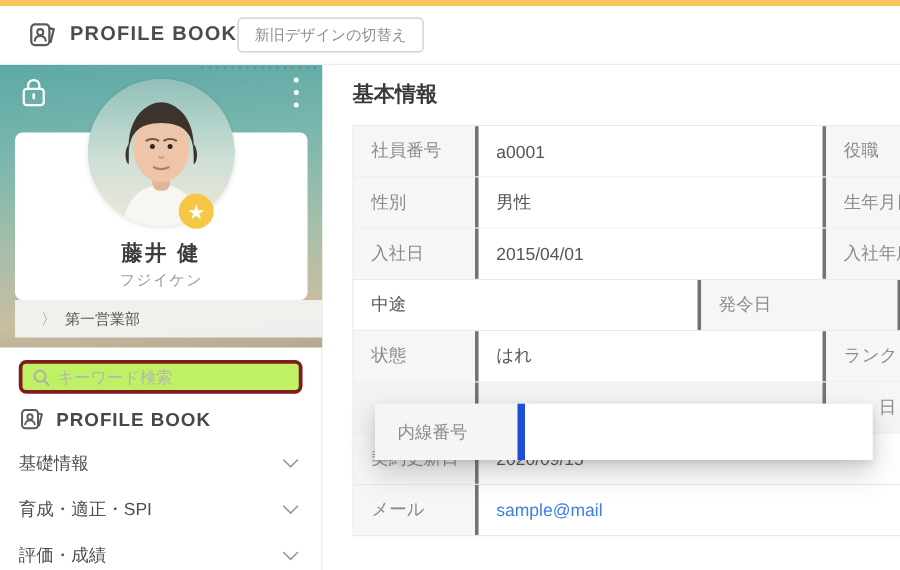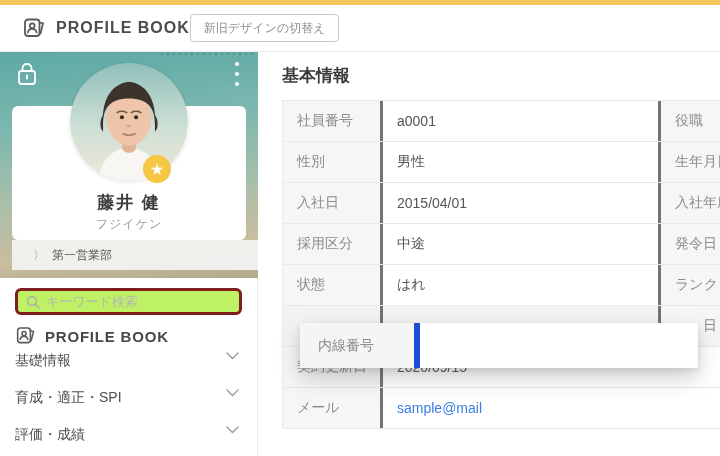--- a/index.html
+++ b/index.html
@@ -51,21 +51,21 @@
     padding-left:8px; gap:6px; }
   .search-box input { border:none; outline:none; flex:1; font-size:13px; color:#555;
     font-family:inherit; background:transparent; }
   .search-box input::placeholder { color:#b5b5b5; }
 
   .side-title { position:absolute; left:15px; top:271px; height:26px; display:flex;
     align-items:center; gap:8px; }
   .side-title .t { font-size:15px; font-weight:700; letter-spacing:.8px; color:#474747; }
 
   .side-menu { position:absolute; left:0; top:300px; width:257px; }
-  .menu-item { height:37px; display:flex; align-items:flex-start; justify-content:space-between;
+  .menu-item { height:37px; display:flex; align-items:center; justify-content:space-between;
     padding:0 18px 0 15px; font-size:14px; color:#4e4e4e; cursor:pointer; }
 
   
   .main { position:absolute; left:258px; top:52px; width:462px; height:404px; background:#fff;
     overflow:hidden; }
   .main-title { position:absolute; left:24px; top:12px; font-size:17px; font-weight:700; color:#3a3a3a; }
   .info-table { position:absolute; left:24px; top:48px; width:560px;
     border-top:1px solid #e9e9e8; border-left:1px solid #e9e9e8; }
   .t-row { display:flex; height:41px; border-bottom:1px solid #e9e9e8; }
   .t-cell { display:flex; align-items:center; padding-left:14px; font-size:14px;
@@ -236,21 +236,20 @@
           <div class="t-cell c-label" data-interactable="false">性別</div>
           <div class="t-cell c-value" data-interactable="false">男性</div>
           <div class="t-cell c-label2" data-interactable="false">生年月日</div>
         </div>
         <div class="t-row" data-interactable="false">
           <div class="t-cell c-label" data-interactable="false">入社日</div>
           <div class="t-cell c-value" data-interactable="false">2015/04/01</div>
           <div class="t-cell c-label2" data-interactable="false">入社年度</div>
         </div>
         <div class="t-row" data-interactable="false">
-          <div class="t-cell c-label" data-interactable="false">採用区分</div>
           <div class="t-cell c-value" data-interactable="false">中途</div>
           <div class="t-cell c-label2" data-interactable="false">発令日</div>
         </div>
         <div class="t-row" data-interactable="false">
           <div class="t-cell c-label" data-interactable="false">状態</div>
           <div class="t-cell c-value" data-interactable="false">はれ</div>
           <div class="t-cell c-label2" data-interactable="false">ランク</div>
         </div>
         <div class="t-row placeholder" data-interactable="true">
           <div class="t-cell c-label" data-interactable="false"></div>

